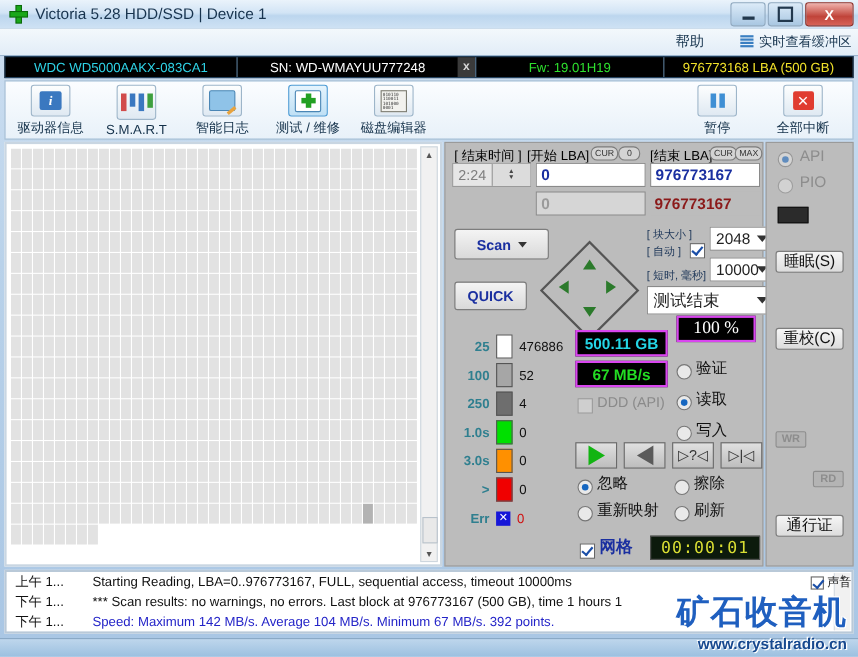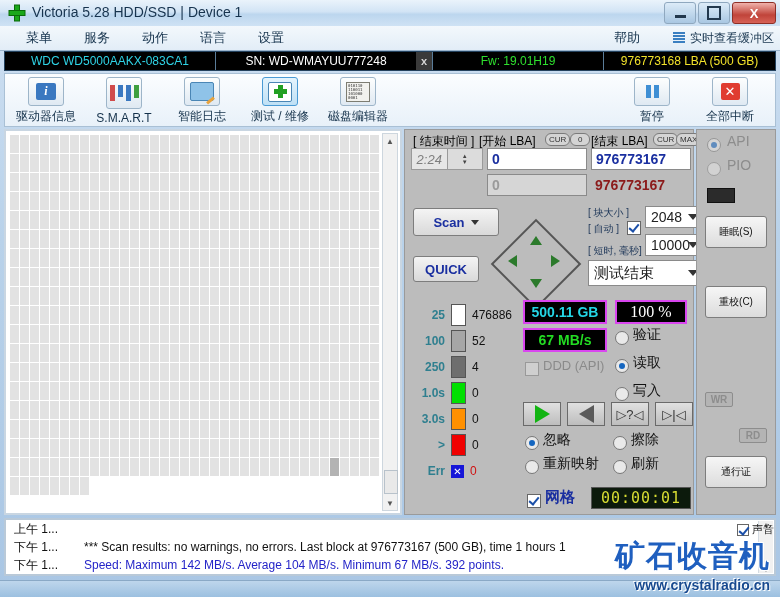--- a/index.html
+++ b/index.html
@@ -139,34 +139,34 @@
   .map-scroll .arrow{height:14px;display:flex;align-items:center;justify-content:center;font-size:8px;color:#555;}
   .map-scroll .thumb{position:absolute;left:1px;bottom:16px;width:12px;height:22px;background:#e9e9e9;border:1px solid #b8c2cb;}
   
   .ctrl{
     position:absolute;left:400px;top:0;width:290px;height:386px;
     background:#bcbcbc;border:1px solid #9a9a9a;box-sizing:border-box;
   }
   .lbl-box{position:absolute;white-space:nowrap;}
   .minibtn{
     display:inline-block;border:1px solid #7b7b7b;background:#d4d4d4;border-radius:6px;
-    font-size:8px;padding:0 3px;color:#333;line-height:11px;vertical-align:middle;margin-left:8px;
+    font-size:8px;padding:0 3px;color:#333;line-height:11px;vertical-align:middle;
   }
   .fld{
     position:absolute;background:#fff;border:1px solid #8a8a8a;box-sizing:border-box;
     font-weight:bold;font-size:14px;padding:1px 4px;display:flex;align-items:center;
   }
   .fld.blue{color:#1a2fa0;}
   .fld.dark{color:#8b1a1a;background:#cfcfcf;border-color:#9a9a9a;}
   .fld.grey{color:#9a9a9a;background:#d6d6d6;}
   .spin{
     position:absolute;left:6px;top:18px;width:72px;height:22px;background:#e6e6e6;
     border:1px solid #9a9a9a;box-sizing:border-box;display:flex;align-items:center;
   }
-  .spin span{flex:1;text-align:center;color:#7e7e7e;font-size:13px;font-style:italic;}
+  .spin span{flex:1;text-align:center;color:#7e7e7e;font-size:13px;}
   .spin .sp{width:14px;height:100%;border-left:1px solid #9a9a9a;background:#dcdcdc;
     display:flex;flex-direction:column;align-items:center;justify-content:center;font-size:6px;color:#444;}
   .btn{
     position:absolute;border:1px solid #7d7d7d;border-radius:3px;
     background:linear-gradient(180deg,#f4f4f4,#d9d9d9);
     display:flex;align-items:center;justify-content:center;
     color:#1a2fa0;font-weight:bold;font-size:13px;box-sizing:border-box;
   }
   .dpad{position:absolute;left:92px;top:95px;width:74px;height:74px;}
   .dpad .dz{position:absolute;left:7px;top:7px;width:60px;height:60px;
@@ -221,23 +221,23 @@
     position:absolute;left:79px;top:296px;width:112px;height:22px;background:#0c1a0c;
     border:1px solid #555;box-sizing:border-box;display:flex;align-items:center;justify-content:center;
     font-family:"DejaVu Sans Mono",monospace;font-size:15px;color:#d8dd33;letter-spacing:1px;
   }
   
   .rightcol{
     position:absolute;left:692px;top:0;width:80px;height:386px;
     background:#bcbcbc;border:1px solid #9a9a9a;box-sizing:border-box;
   }
   .rbtn{
-    position:absolute;left:8px;width:62px;height:32px;border:1px solid #7d7d7d;border-radius:3px;
+    position:absolute;left:8px;width:62px;height:20px;border:1px solid #7d7d7d;border-radius:3px;
     background:linear-gradient(180deg,#f6f6f6,#dcdcdc);
-    display:flex;align-items:center;justify-content:center;font-size:10px;color:#111;box-sizing:border-box;
+    display:flex;align-items:center;justify-content:center;font-size:14px;color:#111;box-sizing:border-box;margin-top:12px;
   }
   .rsmall{
     position:absolute;width:28px;height:15px;border:1px solid #8d8d8d;border-radius:2px;
     background:#b4b4b4;display:flex;align-items:center;justify-content:center;
     font-size:10px;color:#8d8d8d;font-weight:bold;box-sizing:border-box;
   }
   .blackchip{position:absolute;left:10px;top:58px;width:26px;height:13px;background:#2b2b2b;border:1px solid #111;}
   
   .logwrap{
     position:absolute;left:4px;top:518px;width:772px;height:58px;
@@ -282,27 +282,20 @@
           <i class="glyph-min"></i>
         </div>
       <div class="tb-btn">
           <i class="glyph-max"></i>
         </div>
       <div class="tb-btn close">X</div>
     </div>
   </div>
 
   <div class="menubar">
-    <div class="menu-items">
-      <div class="menu-item">菜单</div>
-      <div class="menu-item">服务</div>
-      <div class="menu-item">动作</div>
-      <div class="menu-item">语言</div>
-      <div class="menu-item">设置</div>
-    </div>
     <div class="menu-right">
       <span class="menu-item" style="padding:0 28px 0 0;">帮助</span>
       <span class="lines-icon">
           <i></i>
           <i></i>
           <i></i>
           <i></i>
         </span>
       <span>实时查看缓冲区</span>
     </div>
@@ -1149,21 +1142,21 @@
           <span class="lgval">0</span>
         </div>
         <div class="lgrow">
           <span class="lgname">Err</span>
           <span class="errx">✕</span>
           <span class="lgval" style="color:#d01010">0</span>
         </div>
       </div>
 
       <div class="lcd" style="left:118px;top:170px;width:84px;height:24px;color:#24d6e6;">500.11 GB</div>
-      <div class="lcd" style="left:210px;top:170px;width:72px;height:24px;color:#ffffff;font-family:'Liberation Serif',serif;font-weight:normal;font-size:16px;">100   %</div>
+      <div class="lcd" style="left:210px;top:157px;width:72px;height:24px;color:#ffffff;font-family:'Liberation Serif',serif;font-weight:normal;font-size:16px;">100   %</div>
       <div class="lcd" style="left:118px;top:198px;width:84px;height:24px;color:#23dc23;">67 MB/s</div>
 
       <span class="chk" style="position:absolute;left:120px;top:232px;background:#cfcfcf;border-color:#999;"></span>
       <div class="rlab dim" style="left:138px;top:228px;">DDD (API)</div>
 
       <span class="radio" style="position:absolute;left:210px;top:201px;"></span>
       <div class="rlab" style="left:228px;top:196px;">验证</div>
       <span class="radio on" style="position:absolute;left:210px;top:229px;"></span>
       <div class="rlab" style="left:228px;top:224px;">读取</div>
       <span class="radio" style="position:absolute;left:210px;top:257px;"></span>
@@ -1210,20 +1203,21 @@
       <div class="rsmall" style="left:42px;top:262px;margin-top:36px;">RD</div>
 
       <div class="rbtn" style="top:326px;">通行证</div>
     </div>
 
   </div>
 
   <div class="logwrap">
     <div class="logrow">
       <span class="logtime">上午 1...</span>
+      <span class="logmsg">Starting Reading, LBA=0..976773167, FULL, sequential access, timeout 10000ms</span>
     </div>
     <div class="logrow">
       <span class="logtime">下午 1...</span>
       <span class="logmsg">*** Scan results: no warnings, no errors. Last block at 976773167 (500 GB), time 1 hours 1</span>
     </div>
     <div class="logrow">
       <span class="logtime">下午 1...</span>
       <span class="logmsg blue">Speed: Maximum 142 MB/s. Average 104 MB/s. Minimum 67 MB/s. 392 points.</span>
     </div>
     <div class="log-scroll">

